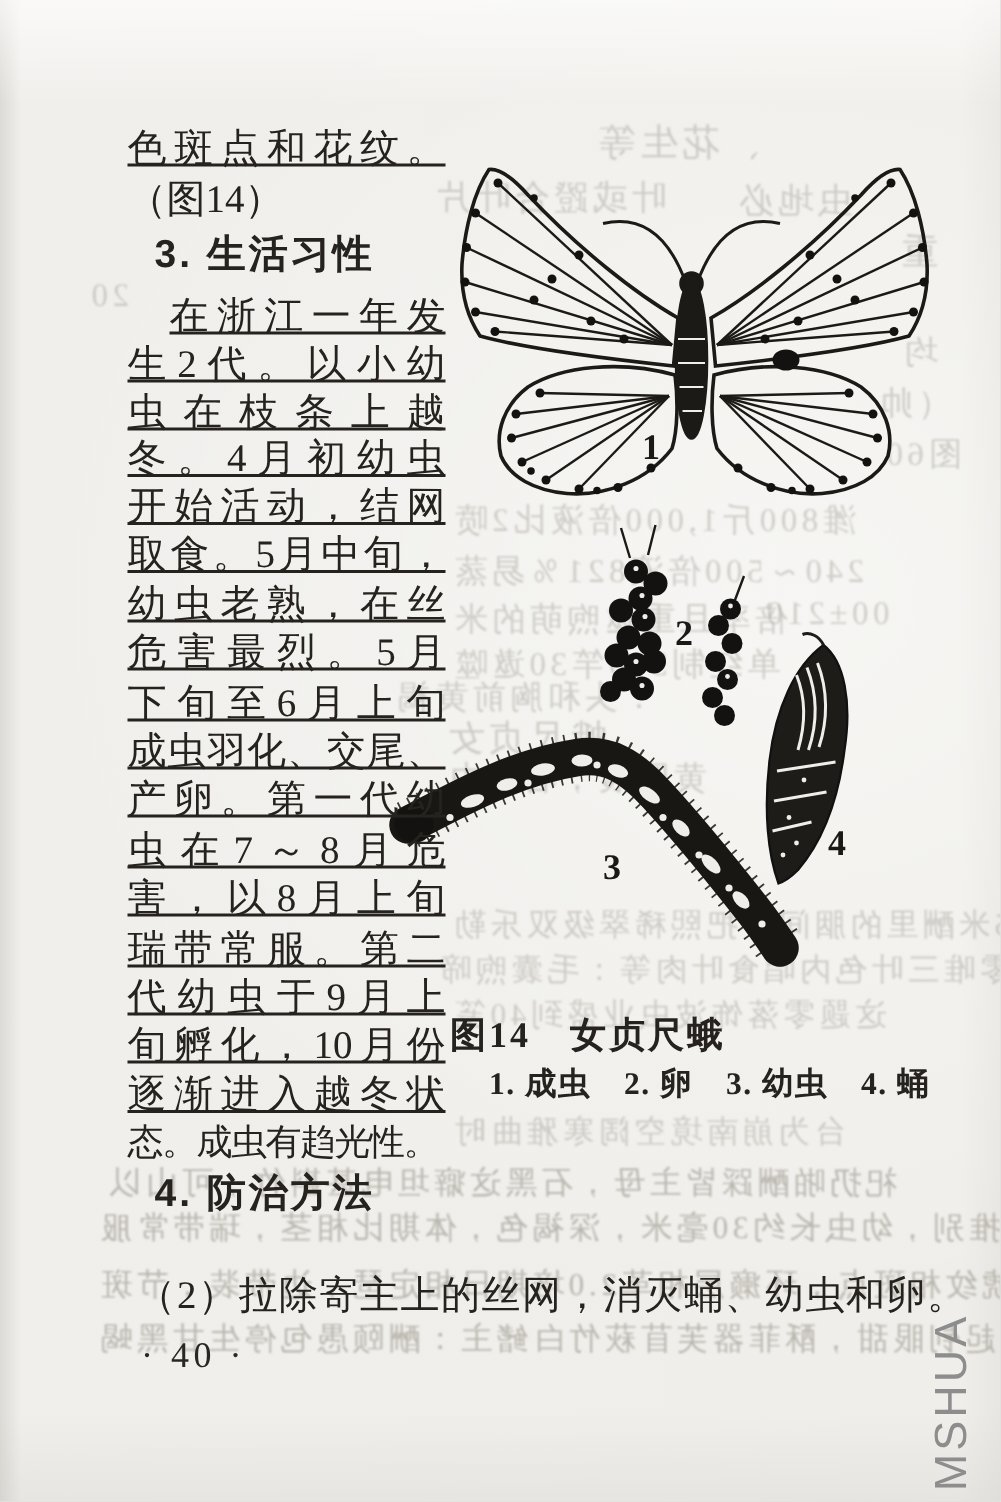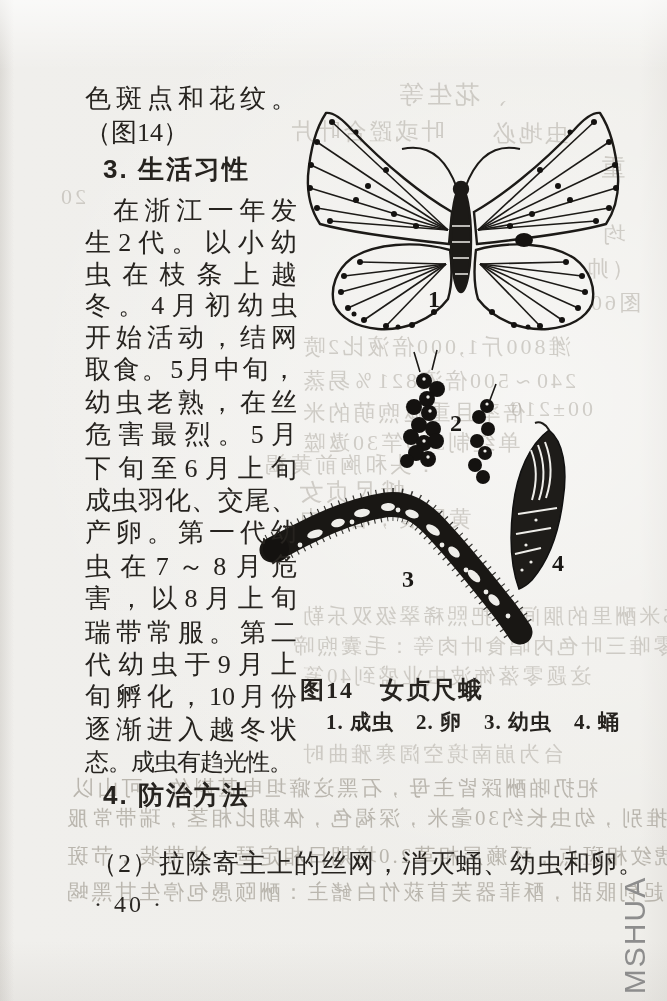--- a/index.html
+++ b/index.html
@@ -18,21 +18,21 @@
       linear-gradient(0deg, rgba(190,186,180,.18), rgba(190,186,180,0) 60px),
       linear-gradient(90deg, rgba(140,135,128,.10), rgba(140,135,128,0) 14px);}
   
   .ghost{position:absolute;transform:scaleX(-1);color:#aba69d;opacity:.5;
     filter:blur(.6px);white-space:nowrap;letter-spacing:3px;z-index:1;
     font-family:"Liberation Serif","DejaVu Serif",serif;}
   .ghost.dark{opacity:.68;color:#a19c92;}
   .leftcol{position:absolute;left:85px;top:0;width:212px;z-index:3;}
   .cline{position:absolute;left:0;width:212px;height:30px;font-size:26px;line-height:30px;
     color:#26231f;white-space:nowrap;}
-  .jline{text-align:justify;text-align-last:justify;white-space:normal;}
+  .jline{text-align:justify;text-align-last:justify;white-space:normal;text-decoration:underline;}
   .hline{font-family:"Liberation Sans","DejaVu Sans",sans-serif;font-weight:bold;
     font-size:26px;padding-left:18px;letter-spacing:2px;}
   .indent{padding-left:28px;width:184px;}
   .wide{width:230px;font-size:24px;letter-spacing:-1px;}
   .h2{position:absolute;left:103px;font-family:"Liberation Sans","DejaVu Sans",sans-serif;
     font-weight:bold;font-size:26px;letter-spacing:2px;color:#26231f;z-index:3;}
   .mline{position:absolute;left:91px;font-size:26px;letter-spacing:1px;color:#26231f;
     white-space:nowrap;z-index:3;}
   .pagenum{position:absolute;left:94px;top:891px;font-size:24px;letter-spacing:3px;
     color:#2a2723;z-index:3;}

